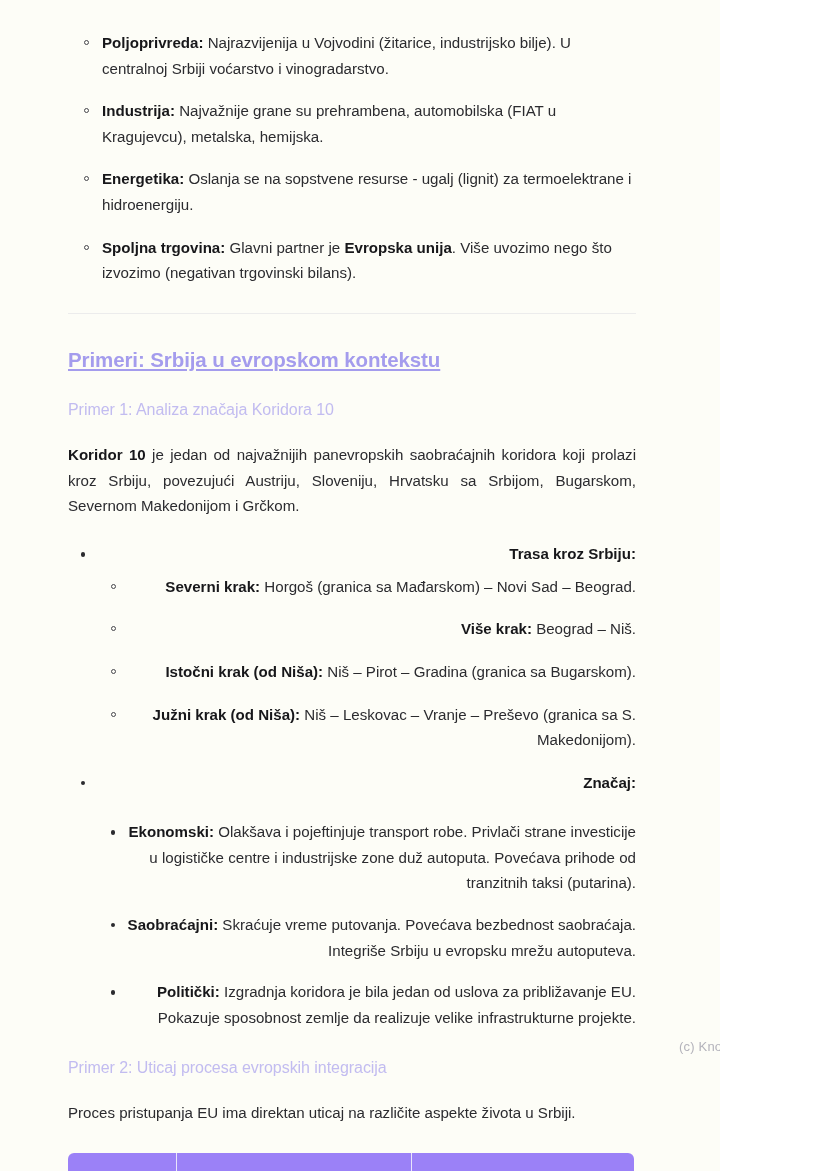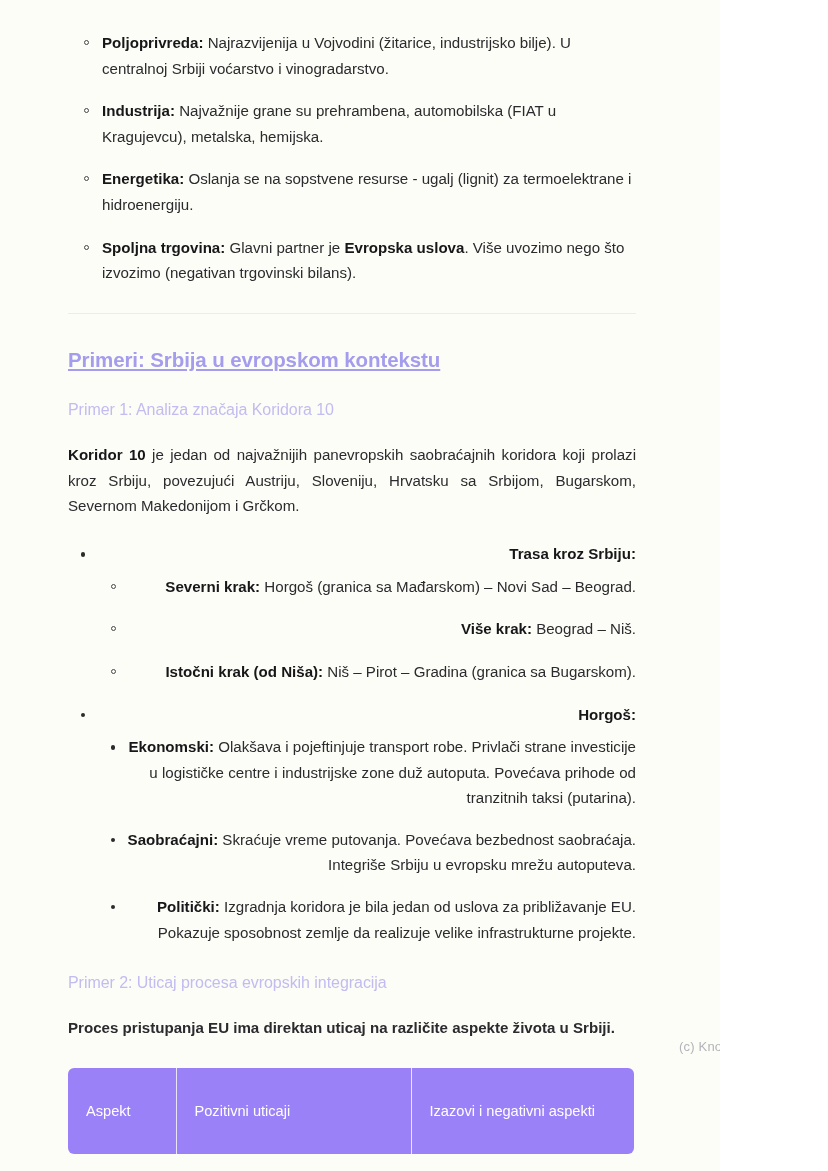--- a/index.html
+++ b/index.html
@@ -136,21 +136,21 @@
     top: 10px;
     width: 5px;
     height: 5px;
     border: 1.3px solid #46464c;
     border-radius: 50%;
     box-sizing: border-box;
   }
 
   
   ul.nested-disc {
-    margin-top: 7px;
+    margin-top: 24px;
   }
   ul.nested-disc > li {
     position: relative;
     padding-left: 32px;
     margin-bottom: 16px;
   }
   ul.nested-disc > li::before {
     content: "";
     position: absolute;
     left: 16px;
@@ -189,21 +189,21 @@
     letter-spacing: -0.05px;
   }
 
   p.body {
     font-size: 15.1px;
     line-height: 25.8px;
     color: #2b2b2f;
     margin: 23px 0 0 0;
     text-align: justify;
   }
-  p.body.nojustify { text-align: left; font-weight: bold; }
+  p.body.nojustify { text-align: left; }
 
   .list-block { margin-top: 22px; text-align: right; }
 
   
   table.info-table {
     margin-top: 27px;
     border-collapse: collapse;
     width: 566px;
     table-layout: fixed;
     border-radius: 6px;
@@ -241,46 +241,47 @@
         <li>
           <span class="b">Poljoprivreda:</span><span> Najrazvijenija u Vojvodini (žitarice, industrijsko bilje). U centralnoj Srbiji voćarstvo i vinogradarstvo.</span>
         </li>
         <li>
           <span class="b">Industrija:</span><span> Najvažnije grane su prehrambena, automobilska (FIAT u Kragujevcu), metalska, hemijska.</span>
         </li>
         <li>
           <span class="b">Energetika:</span><span> Oslanja se na sopstvene resurse - ugalj (lignit) za termoelektrane i hidroenergiju.</span>
         </li>
         <li>
-          <span class="b">Spoljna trgovina:</span><span> Glavni partner je </span><span class="b">Evropska uslova</span><span>. Više uvozimo nego što izvozimo (negativan trgovinski bilans).</span>
+          <span class="b">Spoljna trgovina:</span><span> Glavni partner je </span><span class="b">Evropska unija</span><span>. Više uvozimo nego što izvozimo (negativan trgovinski bilans).</span>
         </li>
       </ul>
 
       <hr class="rule">
 
       <h2 class="section-title">Primeri: Srbija u evropskom kontekstu</h2>
 
       <h3 class="sub-title">Primer 1: Analiza značaja Koridora 10</h3>
 
       <p class="body"><span class="b">Koridor 10</span><span> je jedan od najvažnijih panevropskih saobraćajnih koridora koji prolazi kroz Srbiju, povezujući Austriju, Sloveniju, Hrvatsku sa Srbijom, Bugarskom, Severnom Makedonijom i Grčkom.</span></p>
 
       <div class="list-block">
         <ul class="lvl-disc">
 
           <li>
             <span class="b">Trasa kroz Srbiju:</span>
             <ul class="nested-circle">
               <li><span class="b">Severni krak:</span><span> Horgoš (granica sa Mađarskom) – Novi Sad – Beograd.</span></li>
               <li><span class="b">Više krak:</span><span> Beograd – Niš.</span></li>
               <li><span class="b">Istočni krak (od Niša):</span><span> Niš – Pirot – Gradina (granica sa Bugarskom).</span></li>
+              <li><span class="b">Južni krak (od Niša):</span><span> Niš – Leskovac – Vranje – Preševo (granica sa S. Makedonijom).</span></li>
             </ul>
           </li>
 
           <li style="margin-top:14px">
-            <span class="b">Horgoš:</span>
+            <span class="b">Značaj:</span>
             <ul class="nested-disc">
               <li><span class="b">Ekonomski:</span><span> Olakšava i pojeftinjuje transport robe. Privlači strane investicije u logističke centre i industrijske zone duž autoputa. Povećava prihode od tranzitnih taksi (putarina).</span></li>
               <li><span class="b">Saobraćajni:</span><span> Skraćuje vreme putovanja. Povećava bezbednost saobraćaja. Integriše Srbiju u evropsku mrežu autoputeva.</span></li>
               <li><span class="b">Politički:</span><span> Izgradnja koridora je bila jedan od uslova za približavanje EU. Pokazuje sposobnost zemlje da realizuje velike infrastrukturne projekte.</span></li>
             </ul>
           </li>
 
         </ul>
       </div>
 

